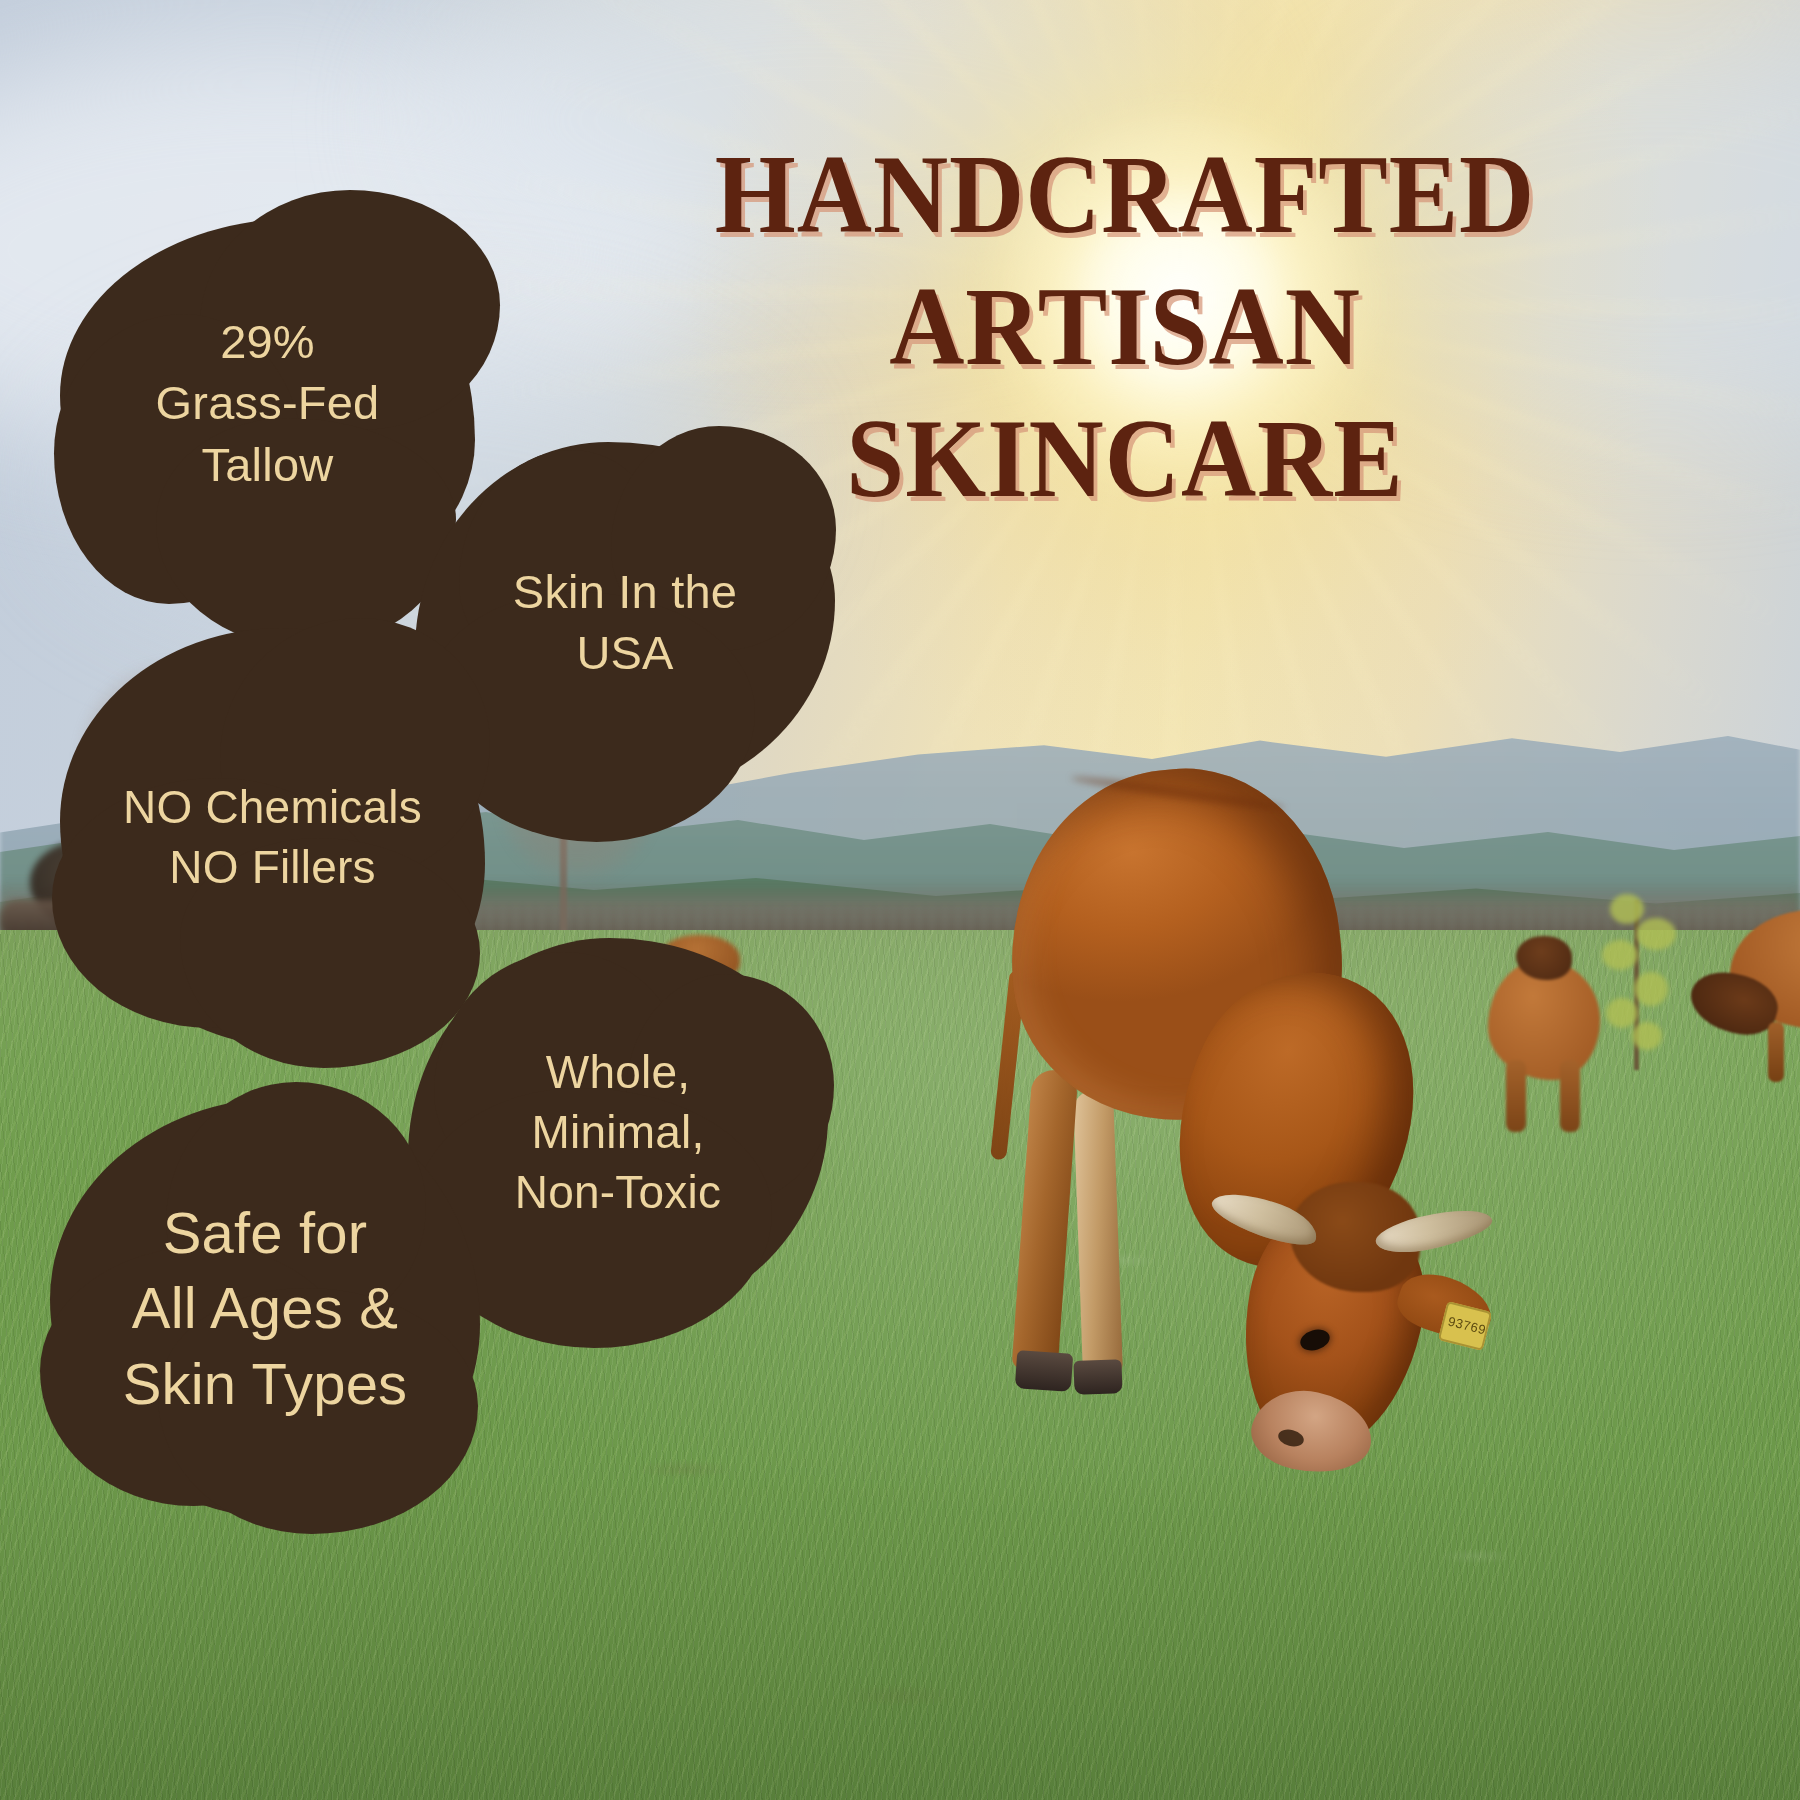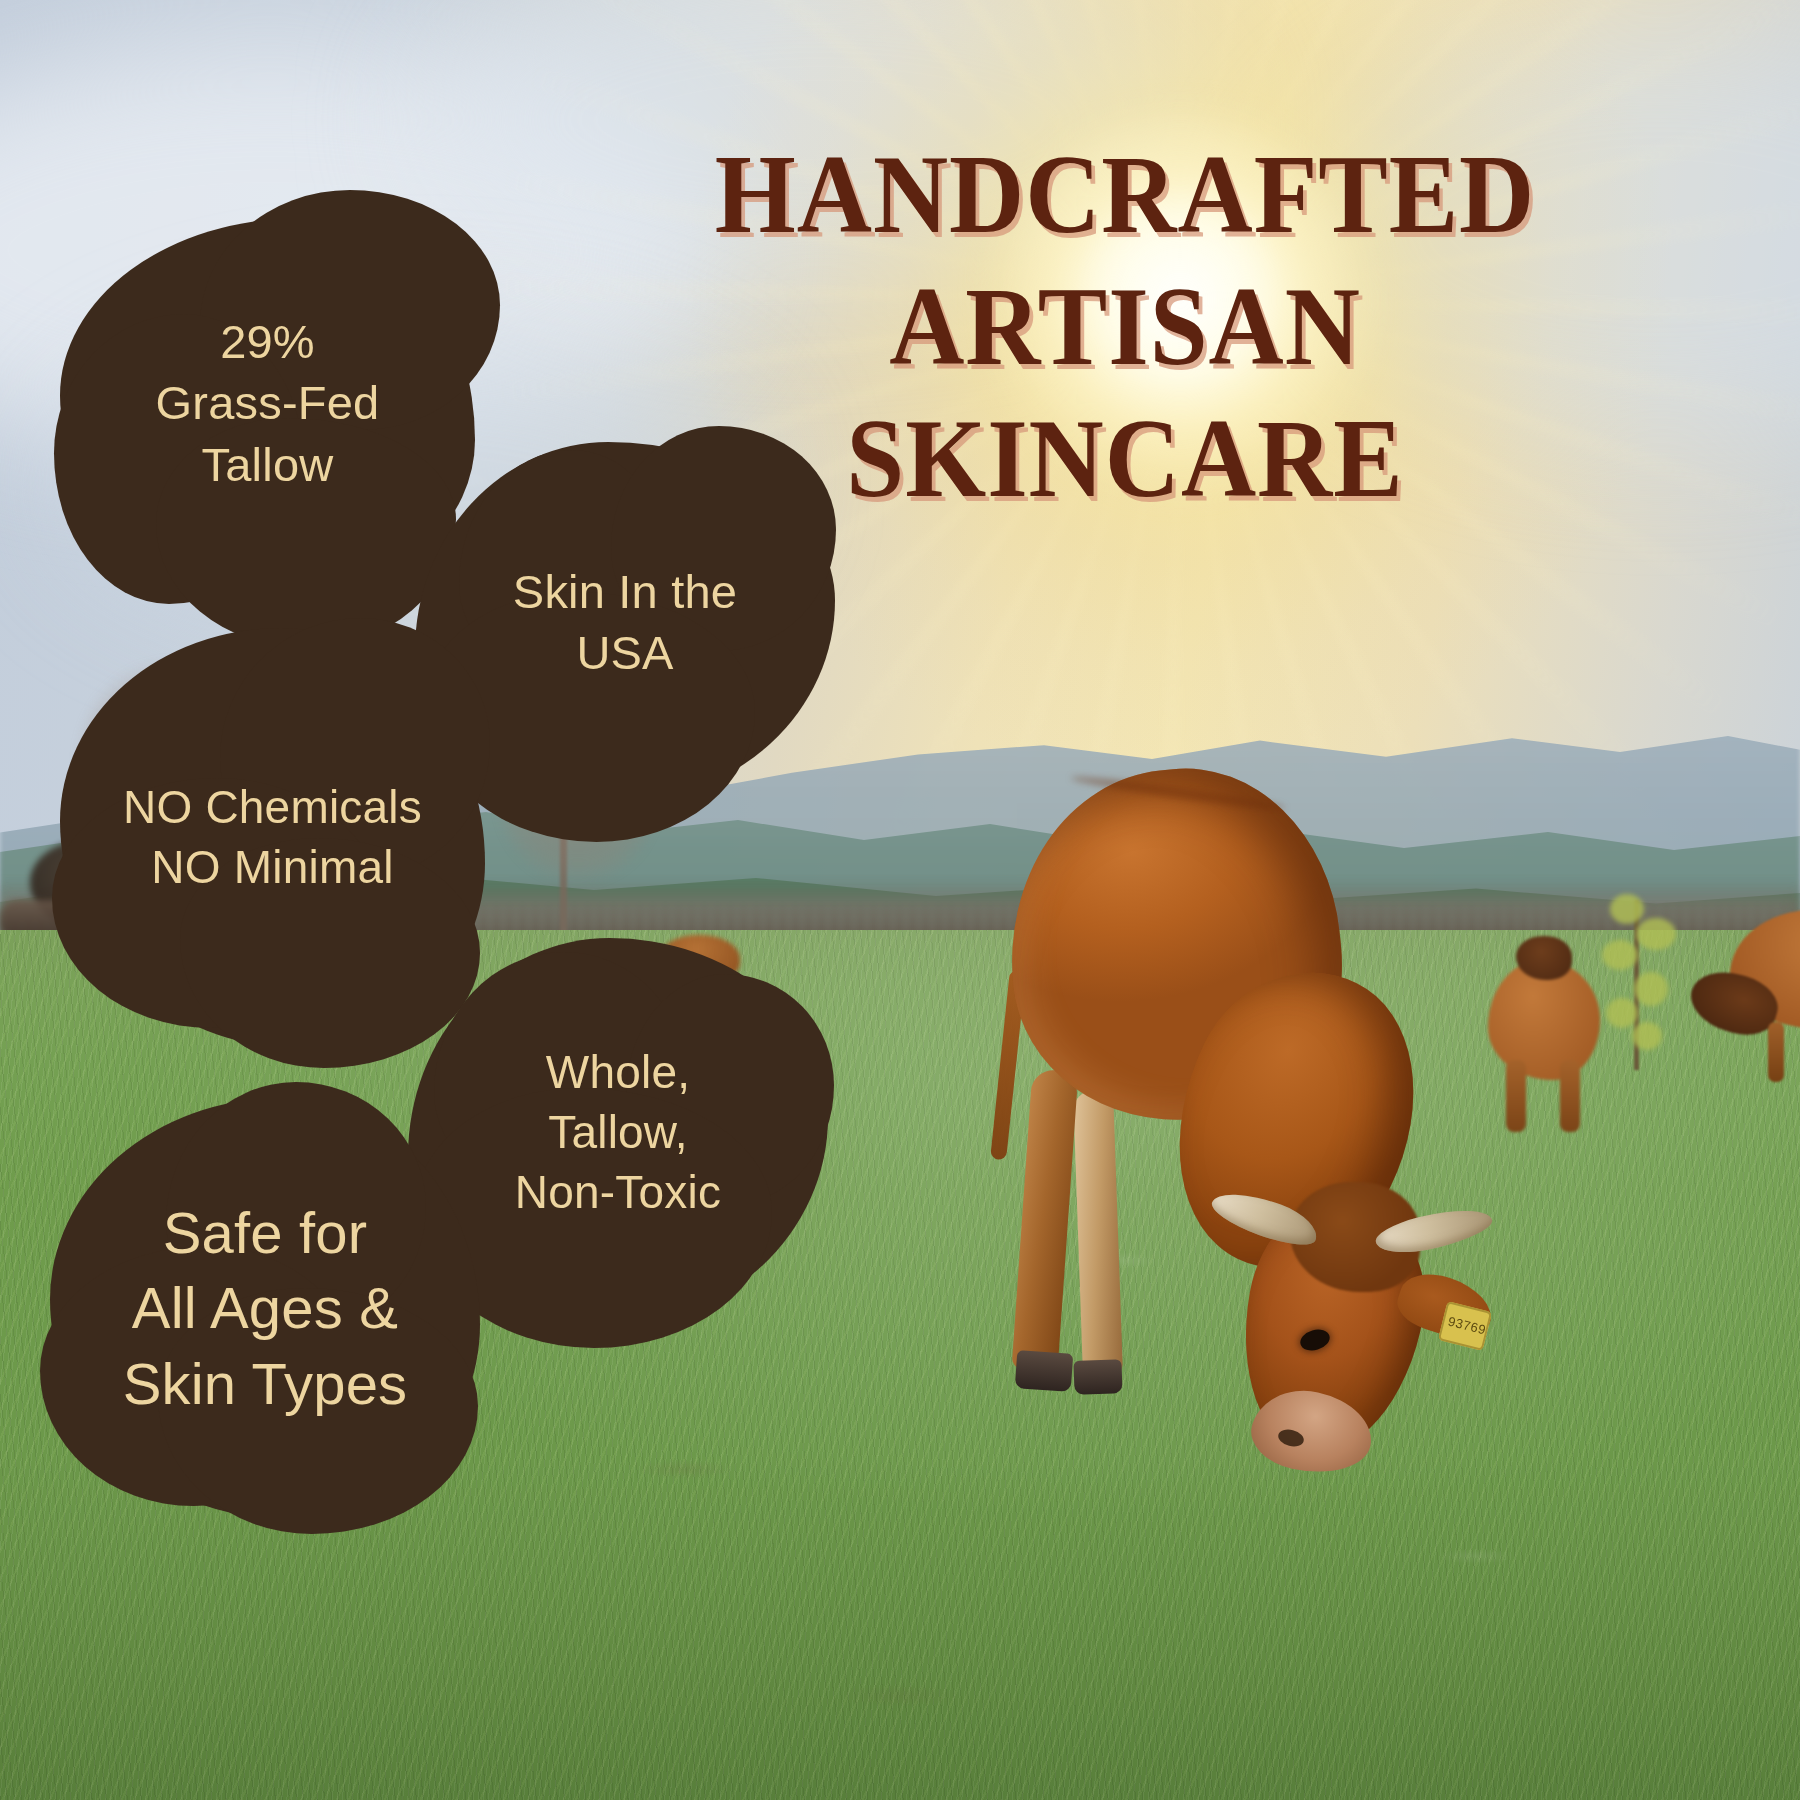--- a/index.html
+++ b/index.html
@@ -453,31 +453,31 @@
 USA</div>
   </div>
 
   <div class="blob" id="blob-nochem">
     <div class="blob-stack">
       <div class="lobe lobe-a"></div>
       <div class="lobe lobe-b"></div>
       <div class="lobe lobe-c"></div>
     </div>
     <div class="txt">NO Chemicals
-NO Minimal</div>
+NO Fillers</div>
   </div>
 
   <div class="blob" id="blob-whole">
     <div class="blob-stack">
       <div class="lobe lobe-a"></div>
       <div class="lobe lobe-b"></div>
       <div class="lobe lobe-c"></div>
     </div>
     <div class="txt">Whole,
-Tallow,
+Minimal,
 Non-Toxic</div>
   </div>
 
   <div class="blob" id="blob-safe">
     <div class="blob-stack">
       <div class="lobe lobe-a"></div>
       <div class="lobe lobe-b"></div>
       <div class="lobe lobe-c"></div>
     </div>
     <div class="txt">Safe for

